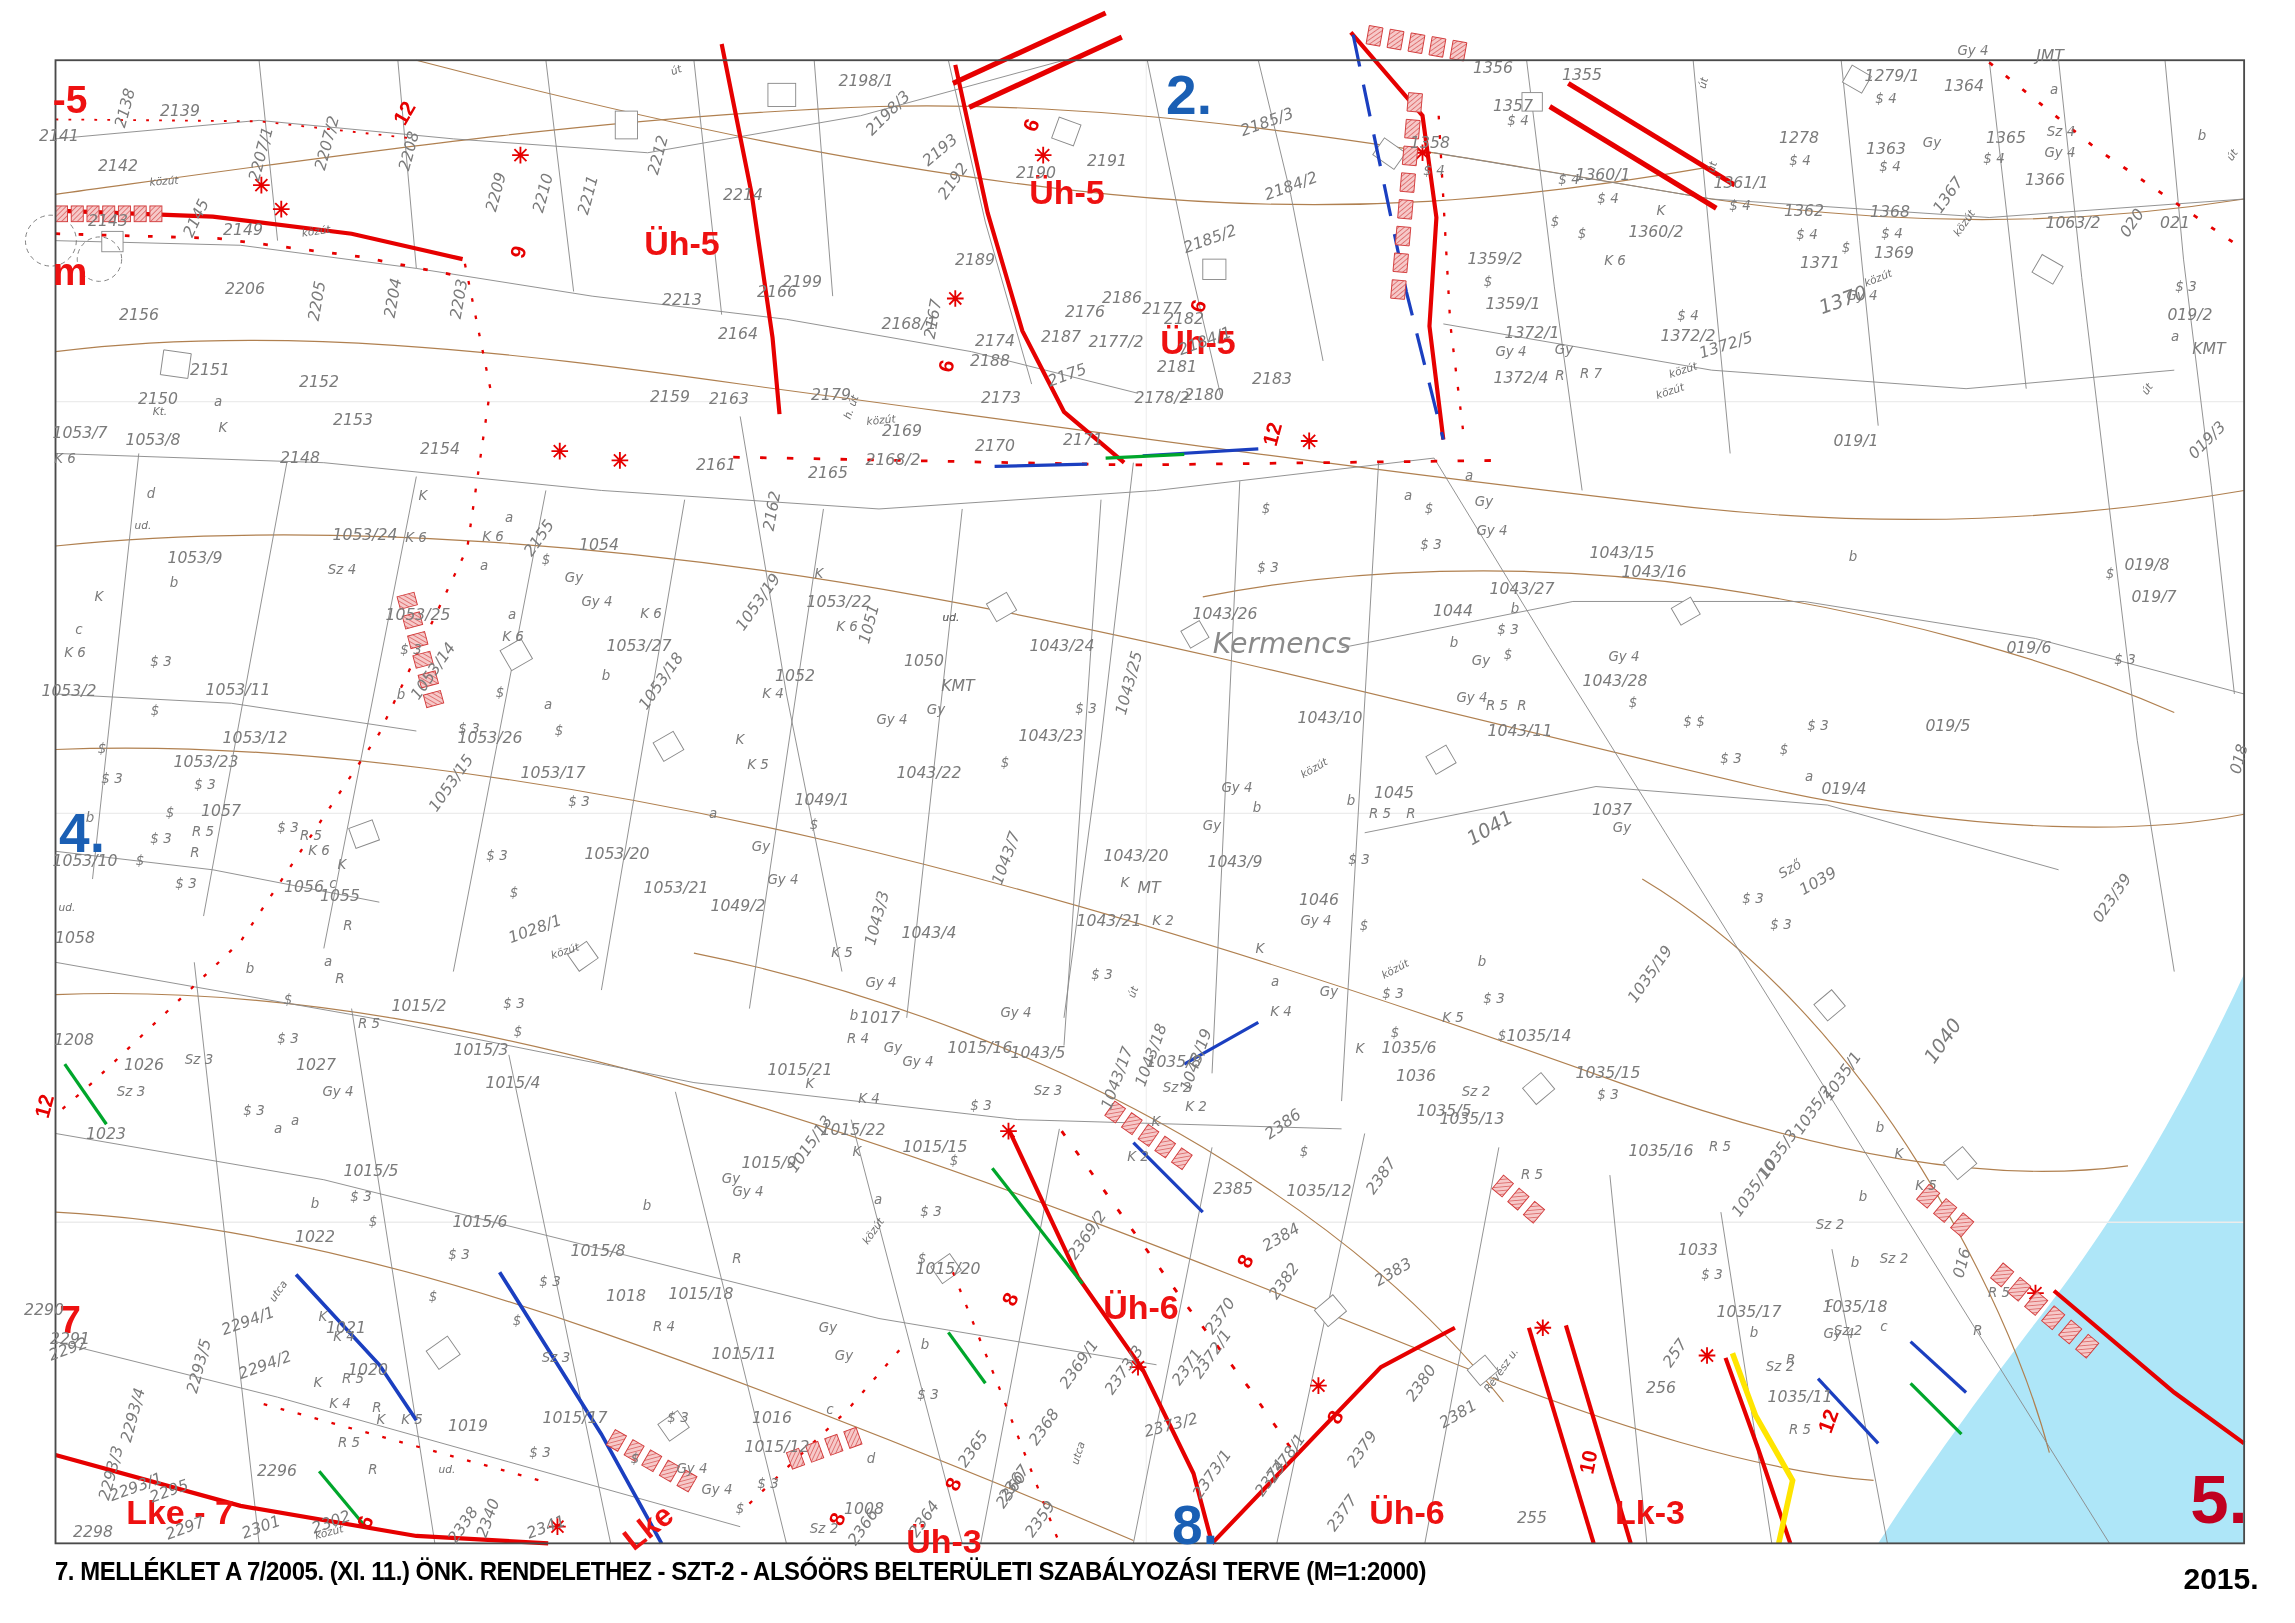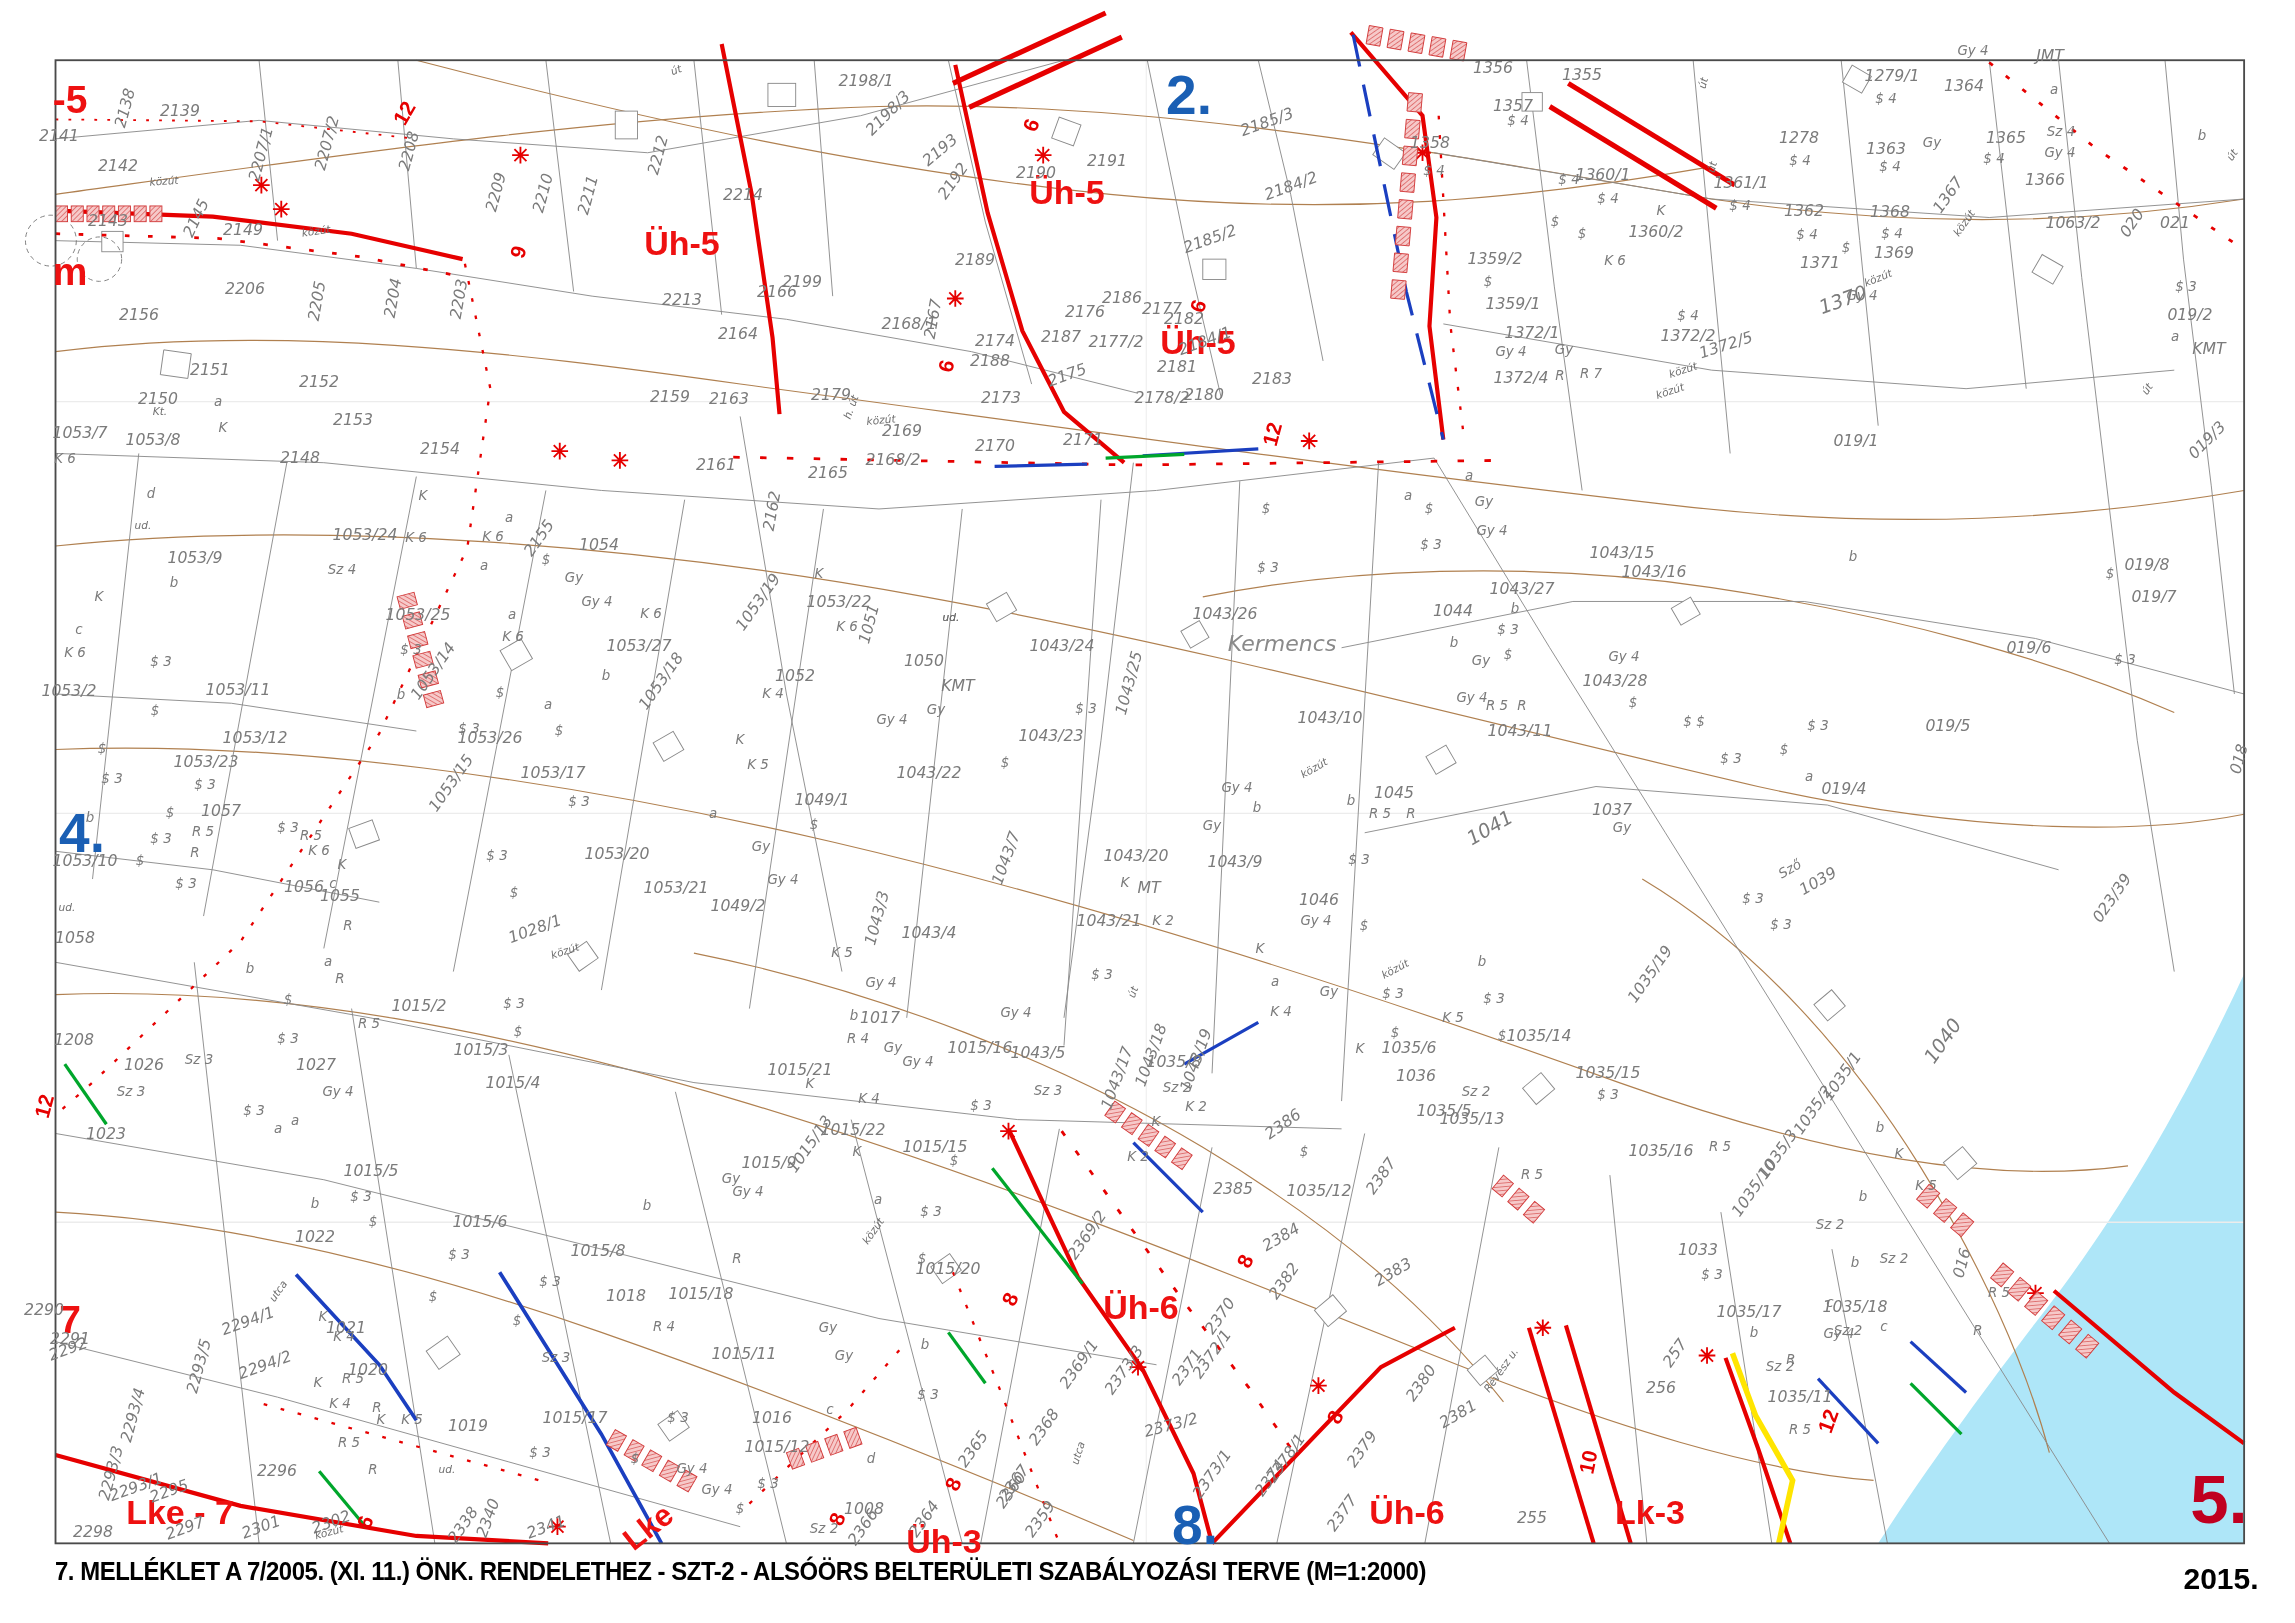--- a/index.html
+++ b/index.html
@@ -5,21 +5,21 @@
   html,body{margin:0;padding:0;background:#ffffff;}
   #page{position:relative;width:2295px;height:1623px;background:#ffffff;overflow:hidden;
         font-family:"Liberation Sans",sans-serif;}
   svg{position:absolute;left:0;top:0;width:2295px;height:1623px;}
   #labels{position:absolute;left:0;top:0;width:2295px;height:1623px;}
   .lbl{position:absolute;--r:0deg;transform:translate(-50%,-50%) rotate(var(--r));
        white-space:nowrap;line-height:1;}
   .p{font-style:italic;color:#7b7b7b;font-size:15.7px;font-family:"DejaVu Sans",sans-serif;}
   .u{font-style:italic;color:#7b7b7b;font-size:13.4px;font-family:"DejaVu Sans",sans-serif;}
   .r{font-style:italic;color:#6f6f6f;font-size:10.6px;font-family:"DejaVu Sans",sans-serif;}
-  .place{font-style:italic;color:#8a8a8a;font-size:22px;font-family:"DejaVu Sans",sans-serif;}
+  .place{font-style:italic;color:#8a8a8a;font-size:28px;font-family:"DejaVu Sans",sans-serif;}
   .z{font-weight:bold;color:#ee1111;font-size:34px;}
   .zc{font-weight:bold;color:#ee1111;font-size:39px;}
   .lke{font-weight:bold;color:#ee1111;font-size:31px;}
   .d{font-weight:bold;color:#e60000;font-size:21px;}
   .sheet{font-weight:bold;color:#1a5fb4;font-size:55px;}
   .sheet5{font-weight:bold;color:#c00020;font-size:69px;}
   .year{font-weight:bold;color:#000;font-size:30px;}
   #titlebar{position:absolute;left:55px;top:1556px;width:2036px;
        font-weight:bold;color:#000;font-size:26px;letter-spacing:-0.5px;
        font-family:"Liberation Sans",sans-serif;white-space:nowrap;

